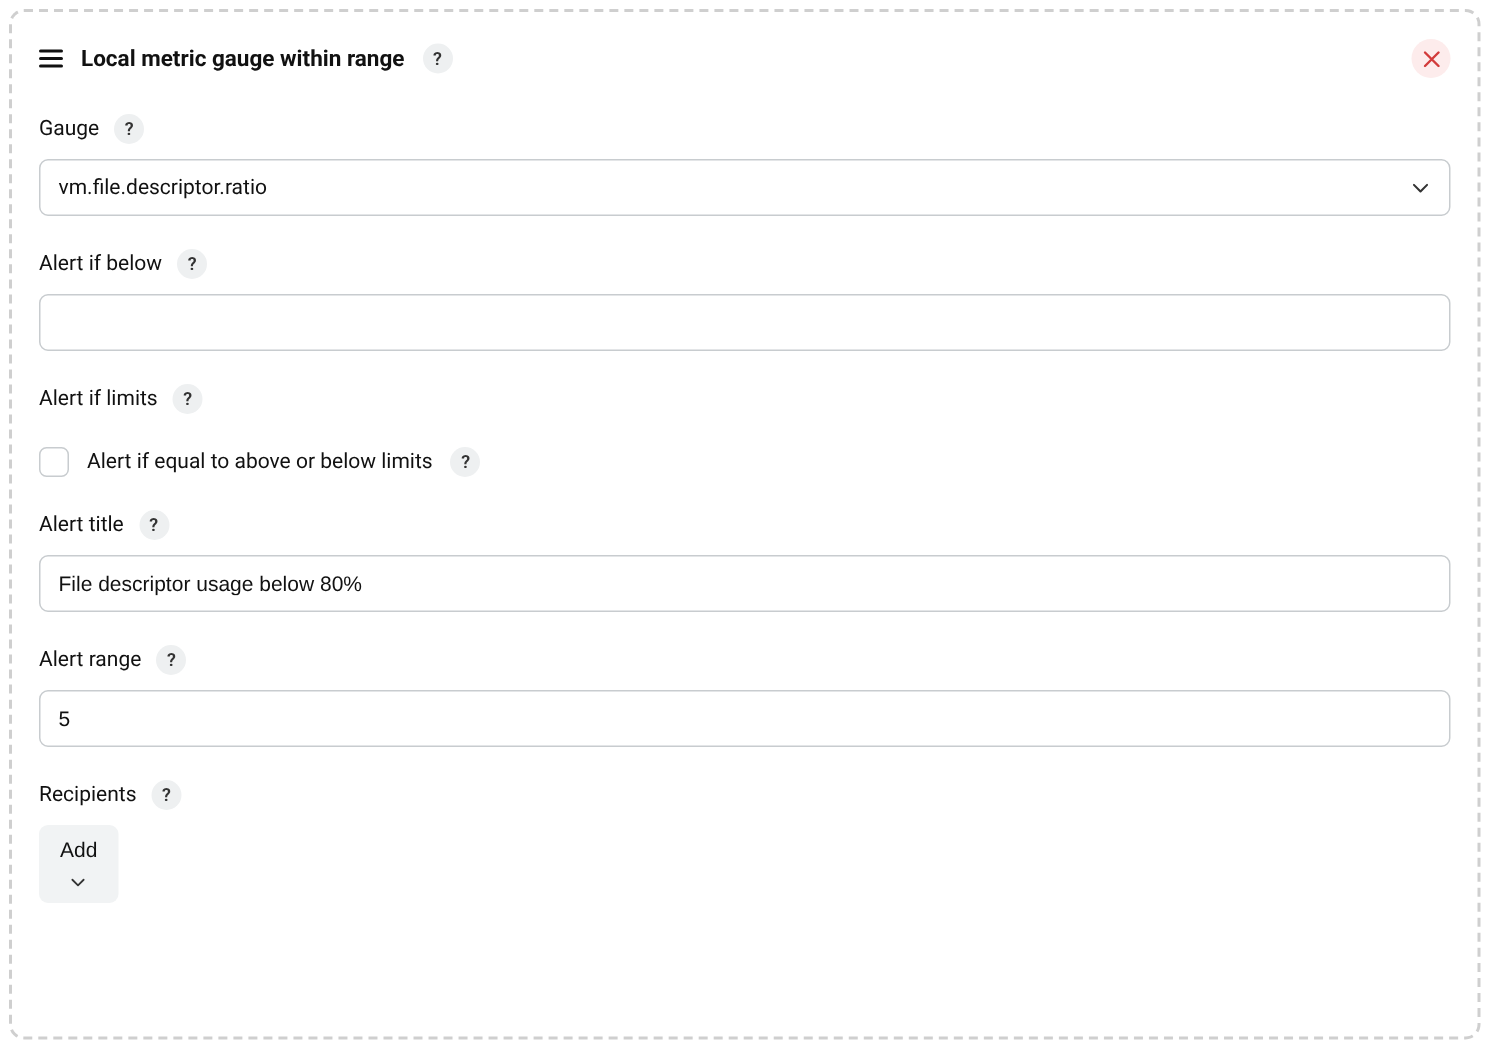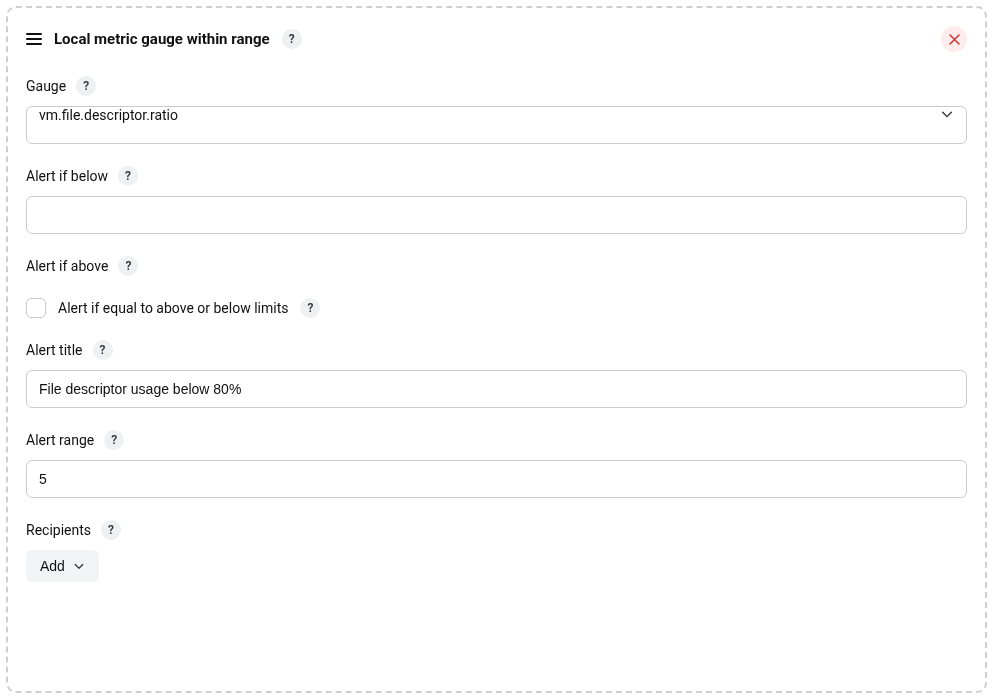--- a/index.html
+++ b/index.html
@@ -66,21 +66,21 @@
     height: 38px;
     border: 1px solid #c8cccf;
     border-radius: 6px;
     background: #fff;
     padding: 0 12px;
     font-size: 14px;
     color: #111;
     outline: none;
   }
   .select {
-    display: flex; align-items: flex-start; justify-content: space-between;
+    display: flex; align-items: center; justify-content: space-between;
     cursor: pointer;
   }
   .chevron {
     width: 14px; height: 14px; display:inline-block;
   }
   .checkbox-row {
     display: flex; align-items: center; gap: 12px;
     margin-bottom: 22px;
   }
   .checkbox {
@@ -96,20 +96,21 @@
   }
   .add-btn {
     display: inline-flex; align-items: center; gap: 8px;
     background: #f1f3f4;
     border: none;
     border-radius: 6px;
     padding: 8px 14px;
     font-size: 14px;
     color: #111;
     cursor: pointer;
+    flex-direction: column;
   }
   .add-btn .chevron { width: 12px; height: 12px; }
 </style>
 </head>
 <body>
 
 <div class="panel">
 
   <div class="header">
     <div class="drag">
@@ -142,21 +143,21 @@
   <div class="field">
     <div class="label-row">
       <span>Alert if below</span>
       <span class="help">?</span>
     </div>
     <input class="input" type="text" value="" style="">
   </div>
 
   <div class="field">
     <div class="label-row">
-      <span>Alert if above</span>
+      <span>Alert if limits</span>
       <span class="help">?</span>
     </div>
   </div>
 
   <div class="checkbox-row">
     <div class="checkbox"></div>
     <span class="checkbox-label">Alert if equal to above or below limits</span>
     <span class="help">?</span>
   </div>
 

